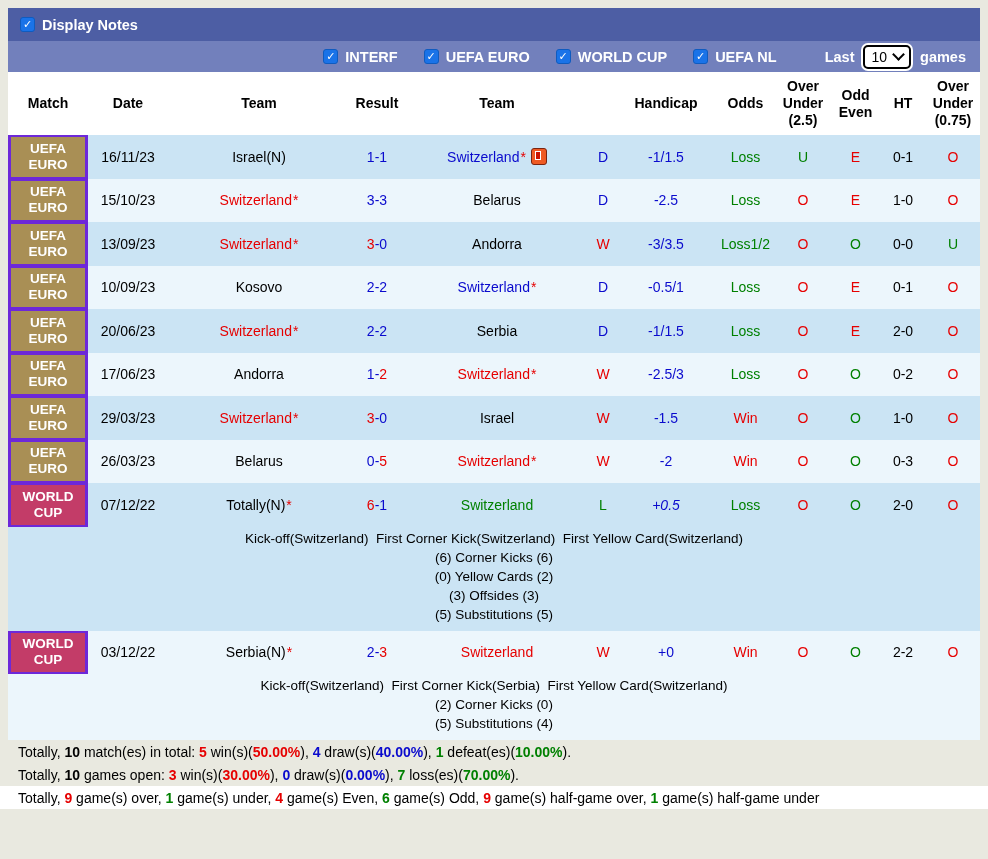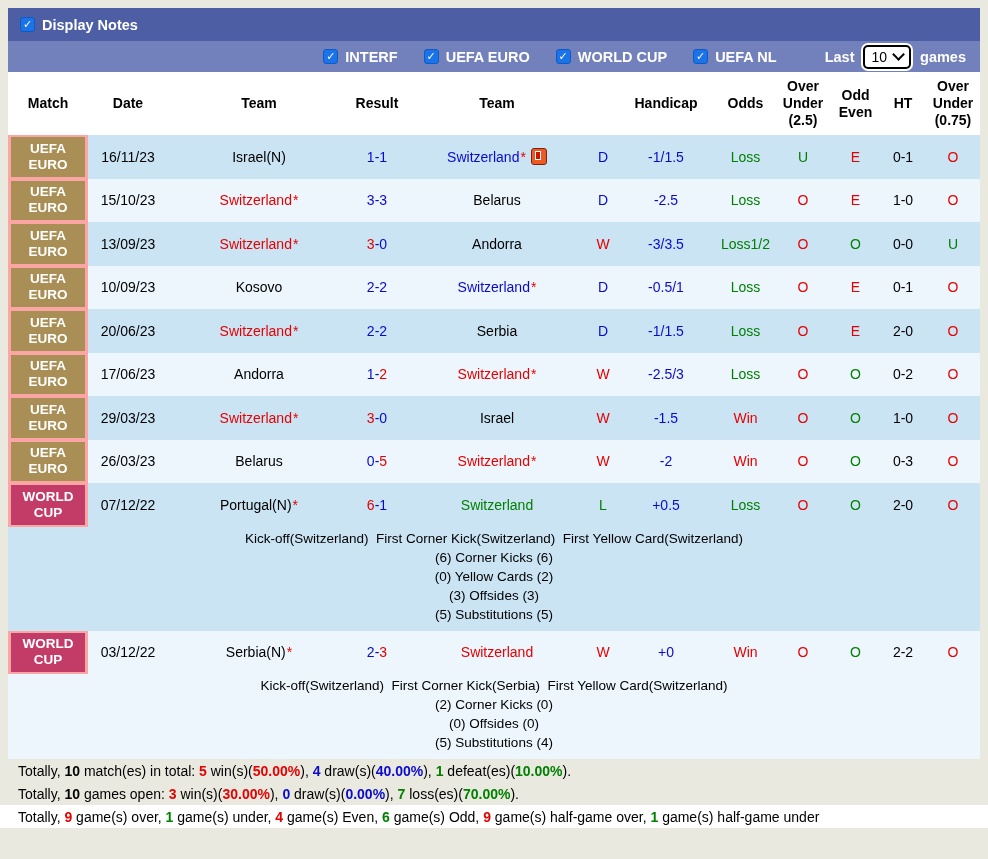--- a/index.html
+++ b/index.html
@@ -43,21 +43,21 @@
     display:grid;
     grid-template-columns:80px 80px 182px 54px 186px 26px 100px 59px 56px 49px 46px 54px;
     align-items:center;
   }
   .thead{height:63px;background:#fff;}
   .hcell{text-align:center;font-weight:bold;font-size:14px;line-height:17px;color:#000;white-space:pre-line;}
   .trow{height:43.5px;font-size:14px;text-align:center;color:#000;}
   .dark{background:#cbe4f4;}
   .light{background:#ecf6fc;}
   .cell{text-align:center;}
-  .badge-cell{height:100%;background:#fca5a5;padding:2px 3px;box-sizing:border-box;}
+  .badge-cell{height:100%;background:#6d28d9;padding:2px 3px;box-sizing:border-box;}
   .badge{
     width:100%;height:100%;display:flex;align-items:center;justify-content:center;
     color:#fff;font-weight:bold;font-size:13.5px;line-height:16px;white-space:pre-line;text-align:center;
   }
   .team-name{cursor:pointer;}
   .star{color:#e60000;margin-left:1px;}
   .redcard{
     display:inline-block;width:14px;height:15px;background:#ef5a23;border:1px solid #7a2410;
     border-radius:3px;vertical-align:-3px;margin-left:5px;position:relative;
   }
@@ -271,25 +271,25 @@
           <div class="cell" style="color: rgb(0, 128, 0);">O</div>
           <div class="cell">0-3</div>
           <div class="cell" style="color: rgb(230, 0, 0);">O</div>
         </div>
         <div class="trow dark">
           <div class="badge-cell">
             <div class="badge" style="background: rgb(195, 60, 104);">WORLD
 CUP</div>
           </div>
           <div class="cell">07/12/22</div>
-          <div class="cell"><span class="team-name" style="color: rgb(0, 0, 0);">Portugal(N)</span><span class="star">*</span></div>
+          <div class="cell"><span class="team-name" style="color: rgb(0, 0, 0);">Totally(N)</span><span class="star">*</span></div>
           <div class="cell"><span style="color: rgb(230, 0, 0);">6</span><span style="color: rgb(10, 10, 205);">-</span><span style="color: rgb(10, 10, 205);">1</span></div>
           <div class="cell"><span class="team-name" style="color: rgb(0, 128, 0);">Switzerland</span></div>
           <div class="cell" style="color: rgb(0, 128, 0);">L</div>
-          <div class="cell" style="color: rgb(10, 10, 205);">+0.5</div>
+          <div class="cell" style="color: rgb(10, 10, 205); font-style: italic;">+0.5</div>
           <div class="cell" style="color: rgb(0, 128, 0);">Loss</div>
           <div class="cell" style="color: rgb(230, 0, 0);">O</div>
           <div class="cell" style="color: rgb(0, 128, 0);">O</div>
           <div class="cell">2-0</div>
           <div class="cell" style="color: rgb(230, 0, 0);">O</div>
         </div>
         <div class="notes dark">
           <div class="notes-header">Kick-off(Switzerland)  First Corner Kick(Switzerland)  First Yellow Card(Switzerland)</div>
           <div class="notes-line">(6) Corner Kicks (6)</div>
           <div class="notes-line">(0) Yellow Cards (2)</div>
@@ -309,21 +309,20 @@
           <div class="cell" style="color: rgb(10, 10, 205);">+0</div>
           <div class="cell" style="color: rgb(230, 0, 0);">Win</div>
           <div class="cell" style="color: rgb(230, 0, 0);">O</div>
           <div class="cell" style="color: rgb(0, 128, 0);">O</div>
           <div class="cell">2-2</div>
           <div class="cell" style="color: rgb(230, 0, 0);">O</div>
         </div>
         <div class="notes light">
           <div class="notes-header">Kick-off(Switzerland)  First Corner Kick(Serbia)  First Yellow Card(Switzerland)</div>
           <div class="notes-line">(2) Corner Kicks (0)</div>
-          <div class="notes-line">(0) Offsides (0)</div>
           <div class="notes-line">(5) Substitutions (4)</div>
         </div>
       </div>
   </div>
 
   <div class="footer">
       <div class="fline"><span style="color: rgb(0, 0, 0);">Totally, </span><span class="b" style="color: rgb(0, 0, 0);">10</span><span style="color: rgb(0, 0, 0);"> match(es) in total: </span><span class="b" style="color: rgb(230, 0, 0);">5</span><span style="color: rgb(0, 0, 0);"> win(s)(</span><span class="b" style="color: rgb(230, 0, 0);">50.00%</span><span style="color: rgb(0, 0, 0);">), </span><span class="b" style="color: rgb(10, 10, 205);">4</span><span style="color: rgb(0, 0, 0);"> draw(s)(</span><span class="b" style="color: rgb(10, 10, 205);">40.00%</span><span style="color: rgb(0, 0, 0);">), </span><span class="b" style="color: rgb(0, 128, 0);">1</span><span style="color: rgb(0, 0, 0);"> defeat(es)(</span><span class="b" style="color: rgb(0, 128, 0);">10.00%</span><span style="color: rgb(0, 0, 0);">).</span></div>
       <div class="fline"><span style="color: rgb(0, 0, 0);">Totally, </span><span class="b" style="color: rgb(0, 0, 0);">10</span><span style="color: rgb(0, 0, 0);"> games open: </span><span class="b" style="color: rgb(230, 0, 0);">3</span><span style="color: rgb(0, 0, 0);"> win(s)(</span><span class="b" style="color: rgb(230, 0, 0);">30.00%</span><span style="color: rgb(0, 0, 0);">), </span><span class="b" style="color: rgb(10, 10, 205);">0</span><span style="color: rgb(0, 0, 0);"> draw(s)(</span><span class="b" style="color: rgb(10, 10, 205);">0.00%</span><span style="color: rgb(0, 0, 0);">), </span><span class="b" style="color: rgb(0, 128, 0);">7</span><span style="color: rgb(0, 0, 0);"> loss(es)(</span><span class="b" style="color: rgb(0, 128, 0);">70.00%</span><span style="color: rgb(0, 0, 0);">).</span></div>
       <div class="fline white"><span style="color: rgb(0, 0, 0);">Totally, </span><span class="b" style="color: rgb(230, 0, 0);">9</span><span style="color: rgb(0, 0, 0);"> game(s) over, </span><span class="b" style="color: rgb(0, 128, 0);">1</span><span style="color: rgb(0, 0, 0);"> game(s) under, </span><span class="b" style="color: rgb(230, 0, 0);">4</span><span style="color: rgb(0, 0, 0);"> game(s) Even, </span><span class="b" style="color: rgb(0, 128, 0);">6</span><span style="color: rgb(0, 0, 0);"> game(s) Odd, </span><span class="b" style="color: rgb(230, 0, 0);">9</span><span style="color: rgb(0, 0, 0);"> game(s) half-game over, </span><span class="b" style="color: rgb(0, 128, 0);">1</span><span style="color: rgb(0, 0, 0);"> game(s) half-game under</span></div>
     </div>

